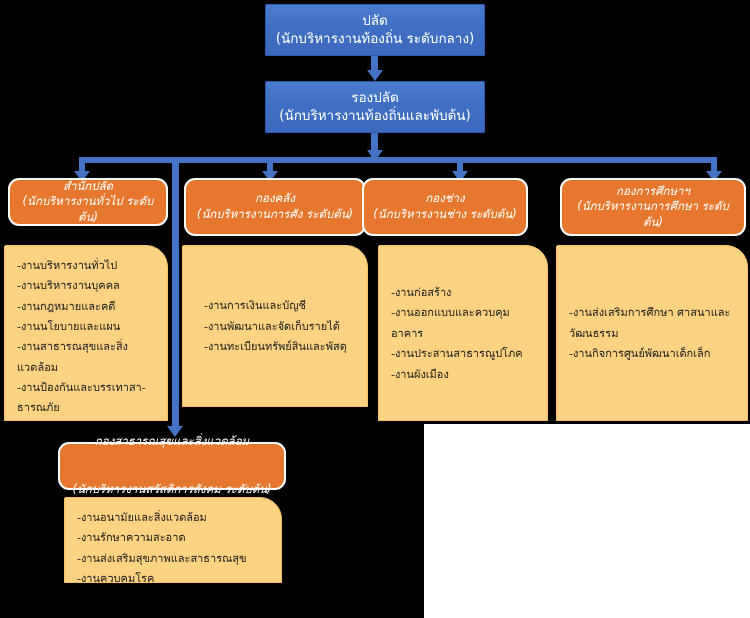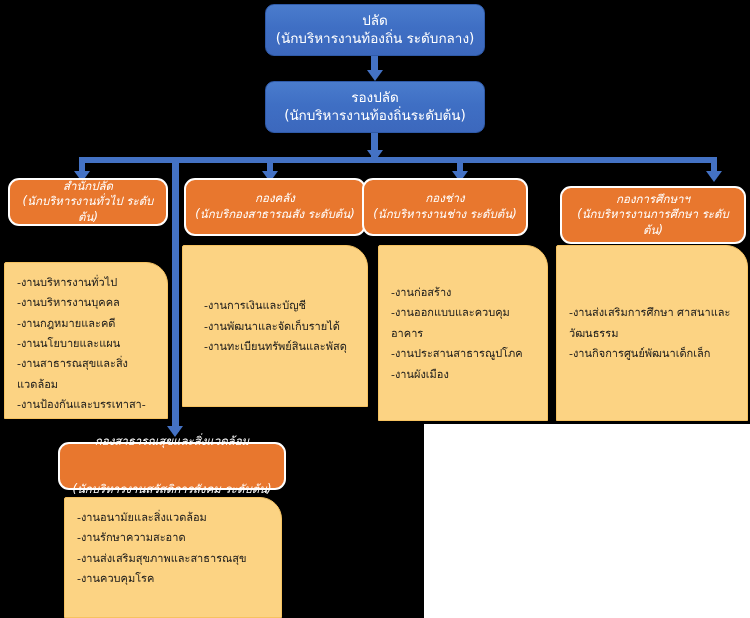--- a/index.html
+++ b/index.html
@@ -21,21 +21,21 @@
   
   .white-block {
     position: absolute;
     background: #ffffff;
   }
 
   
   .blue-box {
     position: absolute;
     box-sizing: border-box;
-    border-radius: 9px;
+    border-radius: 1px;
     background: linear-gradient(to bottom, #4a7ccd 0%, #3f6fc4 45%, #3c68bd 100%);
     border: 1px solid #2f5aa8;
     color: #ffffff;
     display: flex;
     flex-direction: column;
     align-items: center;
     justify-content: center;
     text-align: center;
     line-height: 1.30;
     font-size: 13.5px;
@@ -112,21 +112,21 @@
   <div class="blue-box" style="left:265px; top:4px; width:220px; height:52px;">
     <span class="l1">ปลัด</span>
     <span class="l2">(นักบริหารงานท้องถิ่น ระดับกลาง)</span>
   </div>
 
   <div class="conn" style="left:371px; top:56px; width:7px; height:16px;"></div>
   <div class="arrow-head" style="left:367px; top:70px;"></div>
 
   <div class="blue-box" style="left:265px; top:81px; width:220px; height:52px;">
     <span class="l1">รองปลัด</span>
-    <span class="l2">(นักบริหารงานท้องถิ่นระดับต้น)</span>
+    <span class="l2">(นักบริหารงานท้องถิ่นและพับต้น)</span>
   </div>
 
   <div class="conn" style="left:371px; top:133px; width:7px; height:26px;"></div>
   <div class="arrow-head" style="left:367px; top:150px;"></div>
 
   <div class="conn" style="left:79px; top:157px; width:638px; height:6px;"></div>
 
   <div class="conn" style="left:79px; top:157px; width:6px; height:20px;"></div>
   <div class="arrow-head" style="left:74px; top:171px;"></div>
 
@@ -139,63 +139,63 @@
   <div class="conn" style="left:711px; top:157px; width:6px; height:20px;"></div>
   <div class="arrow-head" style="left:706px; top:171px;"></div>
 
   <div class="conn" style="left:172px; top:157px; width:7px; height:275px; z-index:7;"></div>
   <div class="arrow-head" style="left:167px; top:426px; z-index:7;"></div>
 
   <div class="org-head" style="left:8px; top:178px; width:160px; height:48px;">
     <span>สำนักปลัด</span>
     <span>(นักบริหารงานทั่วไป ระดับต้น)</span>
   </div>
-  <div class="org-body" style="left:4px; top:262px; width:164px; height:157px;">
+  <div class="org-body" style="left:4px; top:245px; width:164px; height:176px;">
     <div class="item">-งานบริหารงานทั่วไป</div>
     <div class="item">-งานบริหารงานบุคคล</div>
     <div class="item">-งานกฎหมายและคดี</div>
     <div class="item">-งานนโยบายและแผน</div>
     <div class="item">-งานสาธารณสุขและสิ่งแวดล้อม</div>
     <div class="item">-งานป้องกันและบรรเทาสา-ธารณภัย</div>
   </div>
 
   <div class="org-head" style="left:184px; top:178px; width:182px; height:58px;">
     <span>กองคลัง</span>
-    <span>(นักบริกองสาธารณสัง ระดับต้น)</span>
+    <span>(นักบริหารงานการศัง ระดับต้น)</span>
   </div>
   <div class="org-body center-v" style="left:182px; top:245px; width:186px; height:162px;padding-left:21px;">
     <div class="item">-งานการเงินและบัญชี</div>
     <div class="item">-งานพัฒนาและจัดเก็บรายได้</div>
     <div class="item">-งานทะเบียนทรัพย์สินและพัสดุ</div>
   </div>
 
   <div class="org-head" style="left:362px; top:178px; width:166px; height:58px;">
     <span>กองช่าง</span>
     <span>(นักบริหารงานช่าง ระดับต้น)</span>
   </div>
   <div class="org-body center-v" style="left:378px; top:245px; width:170px; height:176px;">
     <div class="item">-งานก่อสร้าง</div>
     <div class="item">-งานออกแบบและควบคุมอาคาร</div>
     <div class="item">-งานประสานสาธารณูปโภค</div>
     <div class="item">-งานผังเมือง</div>
   </div>
 
-  <div class="org-head" style="left:560px; top:186px; width:186px; height:58px;">
+  <div class="org-head" style="left:560px; top:178px; width:186px; height:58px;">
     <span>กองการศึกษาฯ</span>
     <span>(นักบริหารงานการศึกษา ระดับต้น)</span>
   </div>
   <div class="org-body center-v" style="left:556px; top:245px; width:192px; height:176px;">
     <div class="item">-งานส่งเสริมการศึกษา ศาสนาและวัฒนธรรม</div>
     <div class="item">-งานกิจการศูนย์พัฒนาเด็กเล็ก</div>
   </div>
 
   <div class="org-head" style="left:58px; top:442px; width:228px; height:48px; z-index:9;gap:32px;">
     <span>กองสาธารณสุขและสิ่งแวดล้อม</span>
     <span>(นักบริหารงานสวัสดิการสังคม ระดับต้น)</span>
   </div>
-  <div class="org-body" style="left:64px; top:497px; width:218px; height:121px; z-index:8;">
+  <div class="org-body" style="left:64px; top:497px; width:218px; height:86px; z-index:8;">
     <div class="item">-งานอนามัยและสิ่งแวดล้อม</div>
     <div class="item">-งานรักษาความสะอาด</div>
     <div class="item">-งานส่งเสริมสุขภาพและสาธารณสุข</div>
     <div class="item">-งานควบคุมโรค</div>
   </div>
 
 </div>
 
 </body></html>

